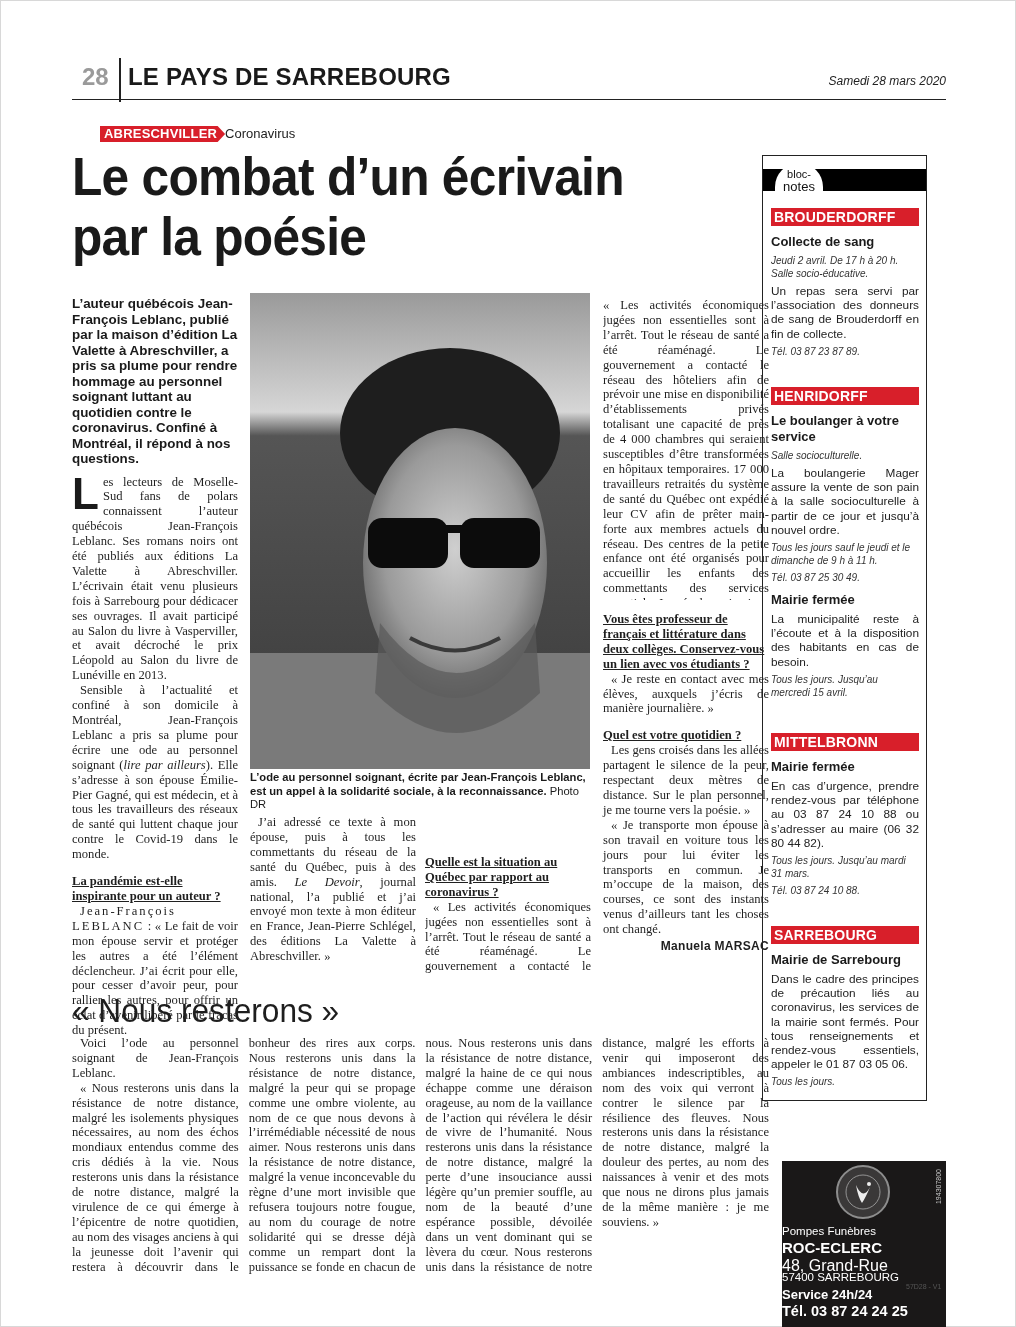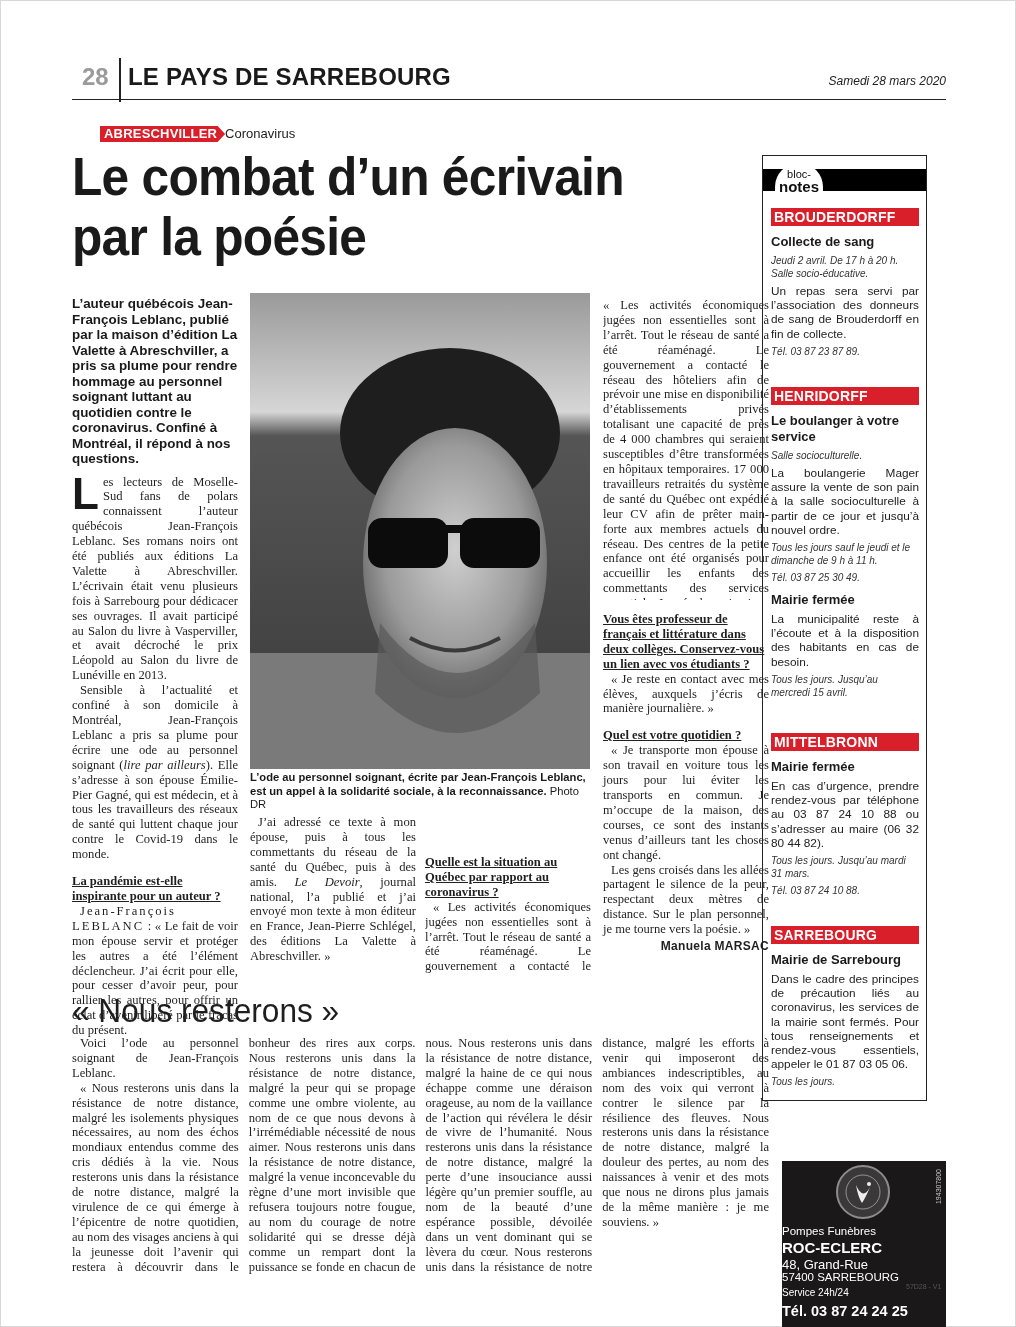--- a/index.html
+++ b/index.html
@@ -36,36 +36,36 @@
   .caption { position: absolute; left: 250px; top: 771px; width: 345px; font: bold 11.2px/13.5px "Liberation Sans", sans-serif; color: #1a1a1a; }
   .caption .credit { font-weight: normal; }
 
   .poem-title { position: absolute; left: 72px; top: 990px; font: 34px/40px "Liberation Sans", sans-serif; color: #1e1e1e; transform: scaleX(0.93); transform-origin: left top; }
 
   
   .bloc { position: absolute; left: 762px; top: 127px; width: 165px; height: 946px; border: 1.5px solid #222; margin-top: 28px; }
   .bloc-bar { position: absolute; left: 0; top: 13px; width: 100%; height: 22px; background: #000; }
   .bloc-badge { position: absolute; left: 12px; top: 7px; width: 48px; height: 36px; background: #fff; border-radius: 24px 24px 0 0; text-align: center; font-family: "Liberation Sans", sans-serif; color: #111; }
   .bloc-badge .b1 { display: block; font-size: 11px; line-height: 11px; padding-top: 6px; }
-  .bloc-badge .b2 { display: block; font-size: 15px; font-weight: bold; line-height: 13px; }
+  .bloc-badge .b2 { display: block; font-size: 13px; font-weight: normal; line-height: 13px; }
   .bn-section { position: absolute; left: 8px; width: 148px; font-family: "Liberation Sans", sans-serif; }
   .bn-town { background: #d81f2a; color: #fff; font: bold 14px/18px "Liberation Sans", sans-serif; padding-left: 3px; height: 18px; letter-spacing: 0.2px; }
   .bn-head { font: bold 13px/16px "Liberation Sans", sans-serif; margin-top: 8px; color: #1a1a1a; }
   .bn-info { font: italic 10px/13px "Liberation Sans", sans-serif; color: #333; margin-top: 4px; }
   .bn-body { font: 11.8px/14.2px "Liberation Sans", sans-serif; margin-top: 4px; text-align: justify; color: #222; }
 
   
   .ad { position: absolute; left: 782px; top: 1161px; width: 164px; height: 224px; background: #1a1818; color: #fff; text-align: left; font-family: "Liberation Sans", sans-serif; }
   .ad .logo { position: absolute; left: 54px; top: 4px; width: 54px; height: 54px; border-radius: 50%; background: #3a3838; border: 2px solid #8d8d8d; }
   .ad .ref { position: absolute; right: 4px; top: 8px; font-size: 7px; writing-mode: vertical-rl; transform: rotate(180deg); color: #ccc; }
   .ad .l1 { position: absolute; top: 64px; width: 100%; font-size: 11.5px; }
   .ad .l2 { position: absolute; top: 78px; width: 100%; font-size: 15px; font-weight: bold; }
-  .ad .l3 { position: absolute; top: 96px; width: 100%; font-size: 13px; }
+  .ad .l3 { position: absolute; top: 96px; width: 100%; font-size: 16px; }
   .ad .l4 { position: absolute; top: 110px; width: 100%; font-size: 11.5px; }
-  .ad .l5 { position: absolute; top: 126px; width: 100%; font-size: 10px; font-weight: normal; }
+  .ad .l5 { position: absolute; top: 126px; width: 100%; font-size: 13px; font-weight: bold; }
   .ad .l6 { position: absolute; top: 142px; width: 100%; font-size: 14.5px; font-weight: bold; }
   .folio { position: absolute; left: 906px; top: 1283px; font: 7px "Liberation Sans", sans-serif; color: #555; }
 </style>
 </head>
 <body>
 
 <div class="page-shadow"></div>
 
 <div class="mast">
   <span class="num">28</span>
@@ -127,22 +127,22 @@
 <div class="col" style="left:425px; top:815px; width:166px;">
   <p class="q" style="margin-top:40px;">Quelle est la situation au Québec par rapport au coronavirus ?</p>
   <p style="max-height:75px; overflow:hidden;">« Les activités économiques jugées non essentielles sont à l’arrêt. Tout le réseau de santé a été réaménagé. Le gouvernement a contacté le réseau des hôteliers afin de prévoir une mise en disponibilité d’établissements privés totalisant une capacité de près de 4 000 chambres qui seraient susceptibles d’être transformées en hôpitaux temporaires. 17 000 travailleurs retraités du système de santé du Québec ont expédié leur CV afin de prêter main-forte aux membres actuels du réseau. Des centres de la petite enfance ont été organisés pour accueillir les enfants des commettants des services essentiels. Les écoles primaires, secondaires, collégiales et universitaires ont été placées en arrêt. »</p>
 </div>
 
 <div class="col" style="left:603px; top:298px; width:166px;">
   <p class="noindent" style="height:302px; overflow:hidden;">« Les activités économiques jugées non essentielles sont à l’arrêt. Tout le réseau de santé a été réaménagé. Le gouvernement a contacté le réseau des hôteliers afin de prévoir une mise en disponibilité d’établissements privés totalisant une capacité de près de 4 000 chambres qui seraient susceptibles d’être transformées en hôpitaux temporaires. 17 000 travailleurs retraités du système de santé du Québec ont expédié leur CV afin de prêter main-forte aux membres actuels du réseau. Des centres de la petite enfance ont été organisés pour accueillir les enfants des commettants des services essentiels. Les écoles primaires, secondaires, collégiales et universitaires ont été placées en arrêt. »</p>
   <p class="q">Vous êtes professeur de français et littérature dans deux collèges. Conservez-vous un lien avec vos étudiants ?</p>
   <p>« Je reste en contact avec mes élèves, auxquels j’écris de manière journalière. »</p>
   <p class="q">Quel est votre quotidien ?</p>
+  <p>Les gens croisés dans les allées partagent le silence de la peur, respectant deux mètres de distance. Sur le plan personnel, je me tourne vers la poésie. »</p>
   <p>« Je transporte mon épouse à son travail en voiture tous les jours pour lui éviter les transports en commun. Je m’occupe de la maison, des courses, ce sont des instants venus d’ailleurs tant les choses ont changé.</p>
-  <p>Les gens croisés dans les allées partagent le silence de la peur, respectant deux mètres de distance. Sur le plan personnel, je me tourne vers la poésie. »</p>
   <div class="signature">Manuela MARSAC</div>
 </div>
 
 <div class="poem-title">« Nous resterons »</div>
 <div class="col" style="left:72px; top:1036px; width:697px; column-count:4; column-gap:10px; height:240px;">
   <p>Voici l’ode au personnel soignant de Jean-François Leblanc.</p>
   <p>« Nous resterons unis dans la résistance de notre distance, malgré les isolements physiques nécessaires, au nom des échos mondiaux entendus comme des cris dédiés à la vie. Nous resterons unis dans la résistance de notre distance, malgré la virulence de ce qui émerge à l’épicentre de notre quotidien, au nom des visages anciens à qui la jeunesse doit l’avenir qui restera à découvrir dans le bonheur des rires aux corps. Nous resterons unis dans la résistance de notre distance, malgré la peur qui se propage comme une ombre violente, au nom de ce que nous devons à l’irrémédiable nécessité de nous aimer. Nous resterons unis dans la résistance de notre distance, malgré la venue inconcevable du règne d’une mort invisible que refusera toujours notre fougue, au nom du courage de notre solidarité qui se dresse déjà comme un rempart dont la puissance se fonde en chacun de nous. Nous resterons unis dans la résistance de notre distance, malgré la haine de ce qui nous échappe comme une déraison orageuse, au nom de la vaillance de l’action qui révélera le désir de vivre de l’humanité. Nous resterons unis dans la résistance de notre distance, malgré la perte d’une insouciance aussi légère qu’un premier souffle, au nom de la beauté d’une espérance possible, dévoilée dans un vent dominant qui se lèvera du cœur. Nous resterons unis dans la résistance de notre distance, malgré les efforts à venir qui imposeront des ambiances indescriptibles, au nom des voix qui verront à contrer le silence par la résilience des fleuves. Nous resterons unis dans la résistance de notre distance, malgré la douleur des pertes, au nom des naissances à venir et des mots que nous ne dirons plus jamais de la même manière : je me souviens. »</p>
 </div>
 
 <div class="bloc">

